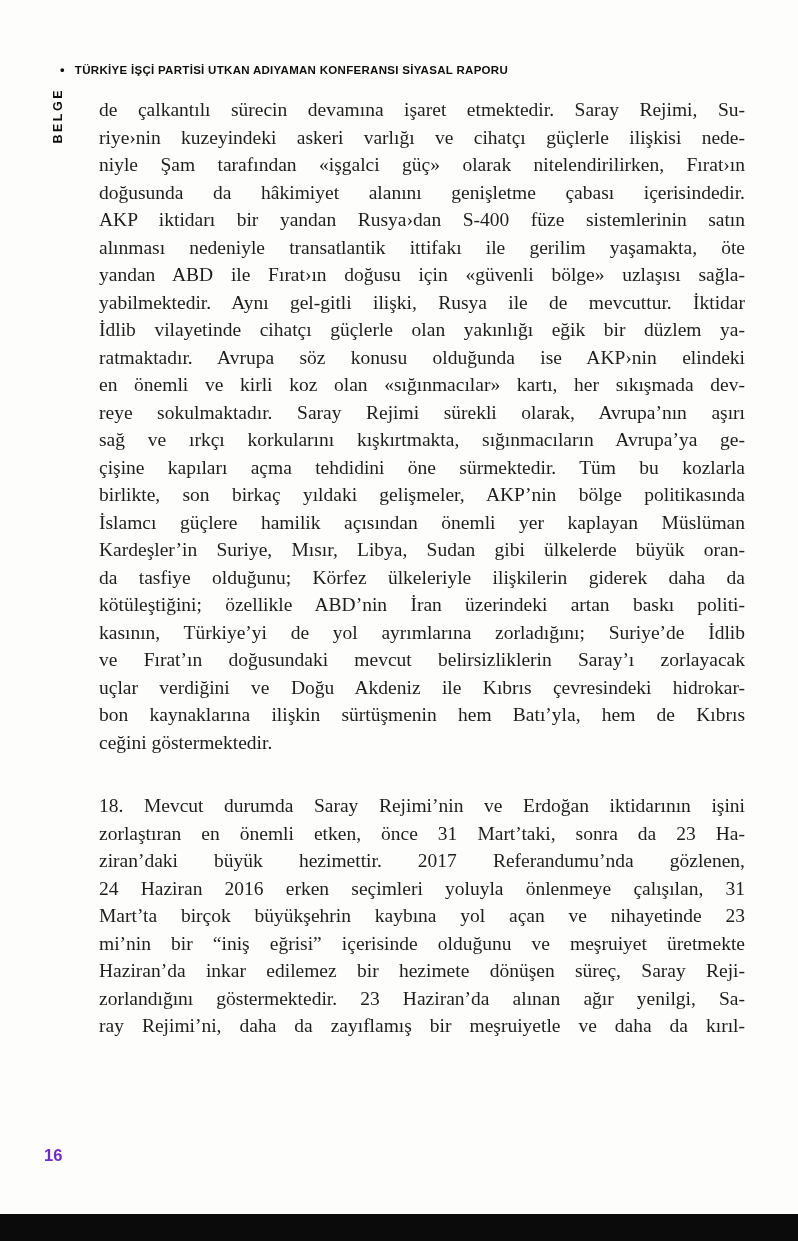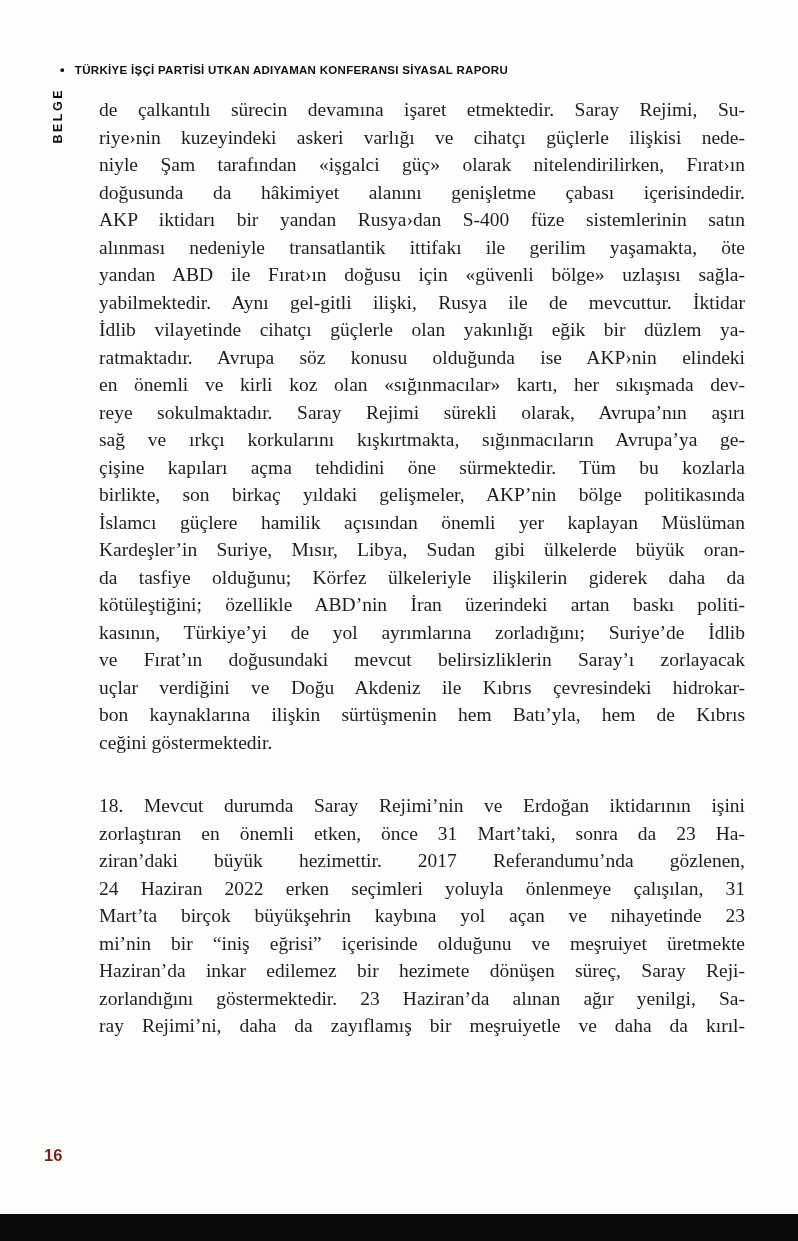--- a/index.html
+++ b/index.html
@@ -59,21 +59,21 @@
     white-space: normal;
   }
   .line.para-last { text-align-last: left; }
   .page-number {
     position: absolute;
     left: 44px;
     top: 1146px;
     font-family: "Liberation Sans", sans-serif;
     font-weight: 700;
     font-size: 16.5px;
-    color: #7f1d1d;
+    color: #6d28d9;
   }
   .bottom-bar {
     position: absolute;
     left: 0;
     bottom: 0;
     width: 100%;
     height: 27px;
     background: #0b0b0b;
   }
 </style>
@@ -113,21 +113,21 @@
         <div class="line">kasının, Türkiye’yi de yol ayrımlarına zorladığını; Suriye’de İdlib</div>
         <div class="line">ve Fırat’ın doğusundaki mevcut belirsizliklerin Saray’ı zorlayacak</div>
         <div class="line">uçlar verdiğini ve Doğu Akdeniz ile Kıbrıs çevresindeki hidrokar-</div>
         <div class="line">bon kaynaklarına ilişkin sürtüşmenin hem Batı’yla, hem de Kıbrıs</div>
         <div class="line para-last">ceğini göstermektedir.</div>
       </div>
       <div class="paragraph">
         <div class="line">18. Mevcut durumda Saray Rejimi’nin ve Erdoğan iktidarının işini</div>
         <div class="line">zorlaştıran en önemli etken, önce 31 Mart’taki, sonra da 23 Ha-</div>
         <div class="line">ziran’daki büyük hezimettir. 2017 Referandumu’nda gözlenen,</div>
-        <div class="line">24 Haziran 2022 erken seçimleri yoluyla önlenmeye çalışılan, 31</div>
+        <div class="line">24 Haziran 2016 erken seçimleri yoluyla önlenmeye çalışılan, 31</div>
         <div class="line">Mart’ta birçok büyükşehrin kaybına yol açan ve nihayetinde 23</div>
         <div class="line">mi’nin bir “iniş eğrisi” içerisinde olduğunu ve meşruiyet üretmekte</div>
         <div class="line">Haziran’da inkar edilemez bir hezimete dönüşen süreç, Saray Reji-</div>
         <div class="line">zorlandığını göstermektedir. 23 Haziran’da alınan ağır yenilgi, Sa-</div>
         <div class="line">ray Rejimi’ni, daha da zayıflamış bir meşruiyetle ve daha da kırıl-</div>
       </div>
     </div>
 
   <div class="page-number">16</div>
 

